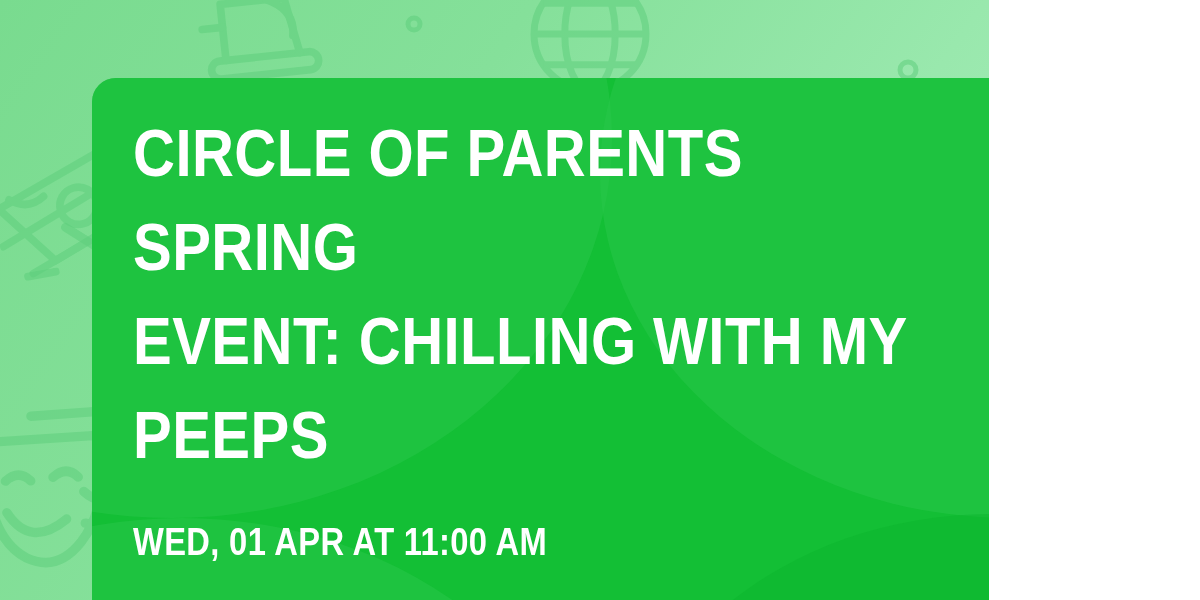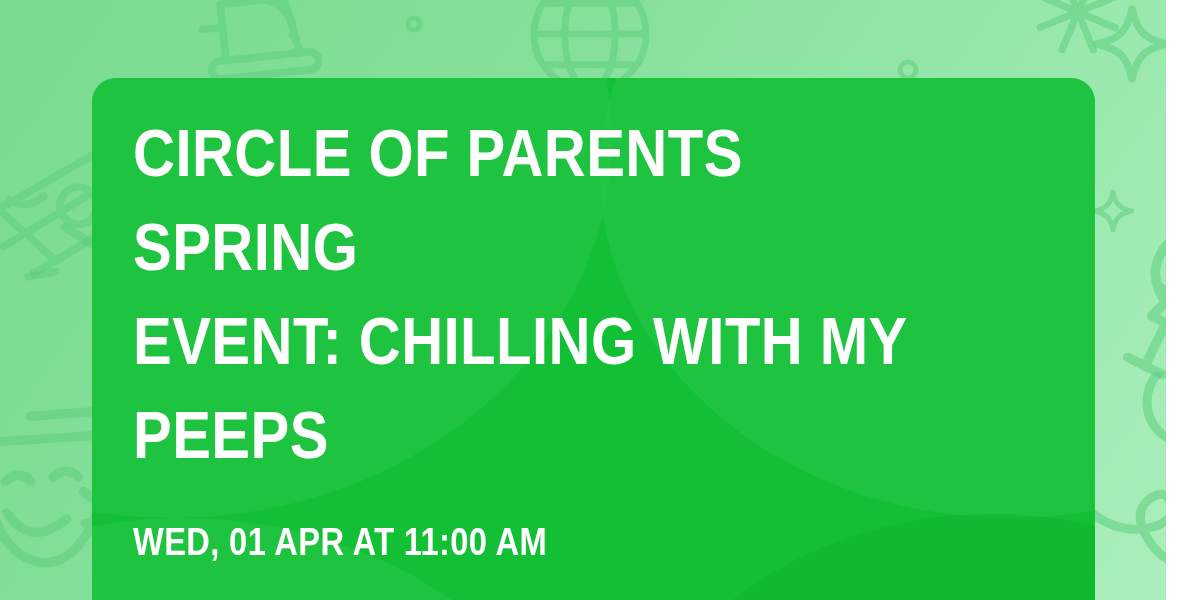--- a/index.html
+++ b/index.html
@@ -8,21 +8,21 @@
   }
   body {
     width: 1200px;
     height: 600px;
     overflow: hidden;
     font-family: "Liberation Sans", sans-serif;
   }
 
   #poster {
     position: relative;
-    width: 1166px;
+    width: 989px;
     height: 600px;
     overflow: hidden;
     background: linear-gradient(125deg, #79db8f 0%, #85e09a 38%, #99e8ad 70%, #aaeebc 100%);
   }
 
   
   .doodles {
     position: absolute;
     inset: 0;
     pointer-events: none;

